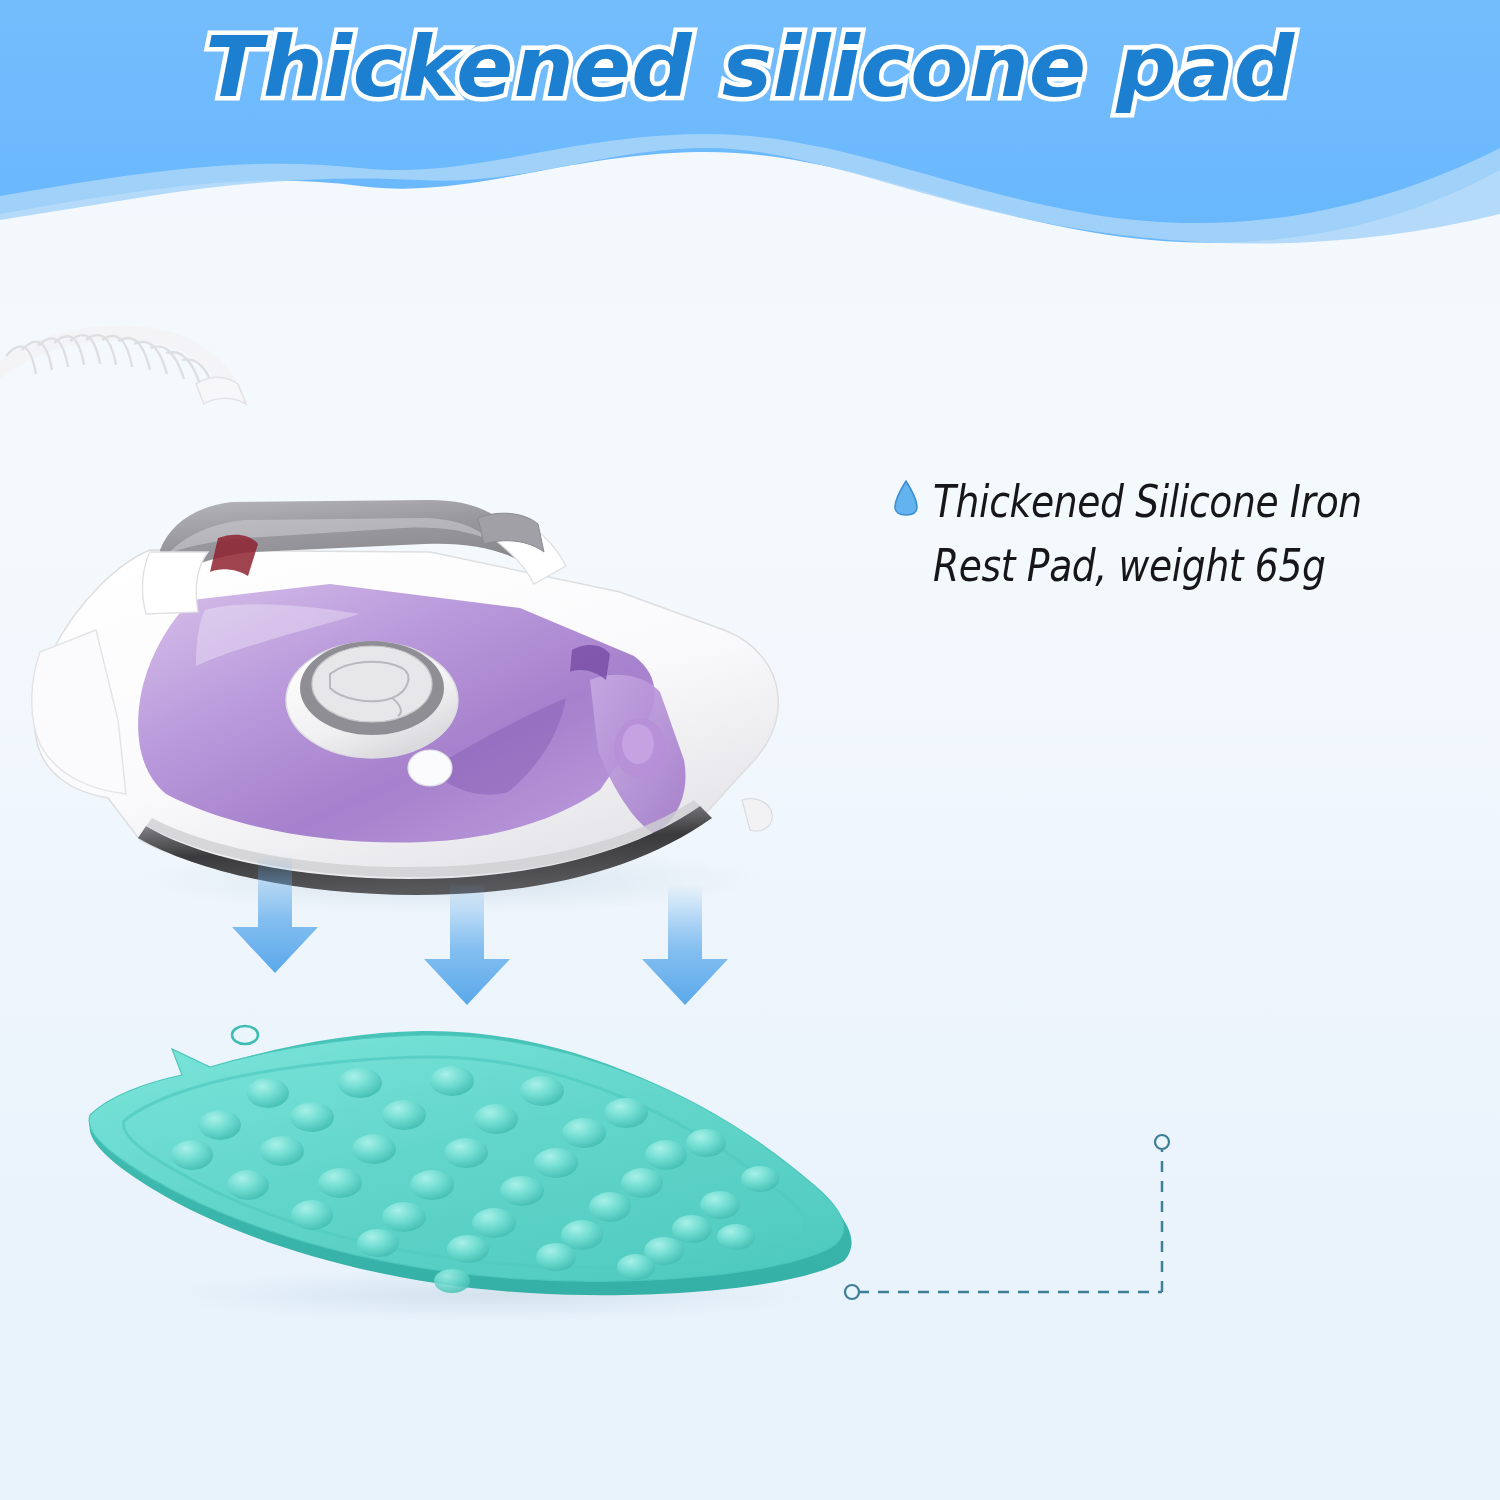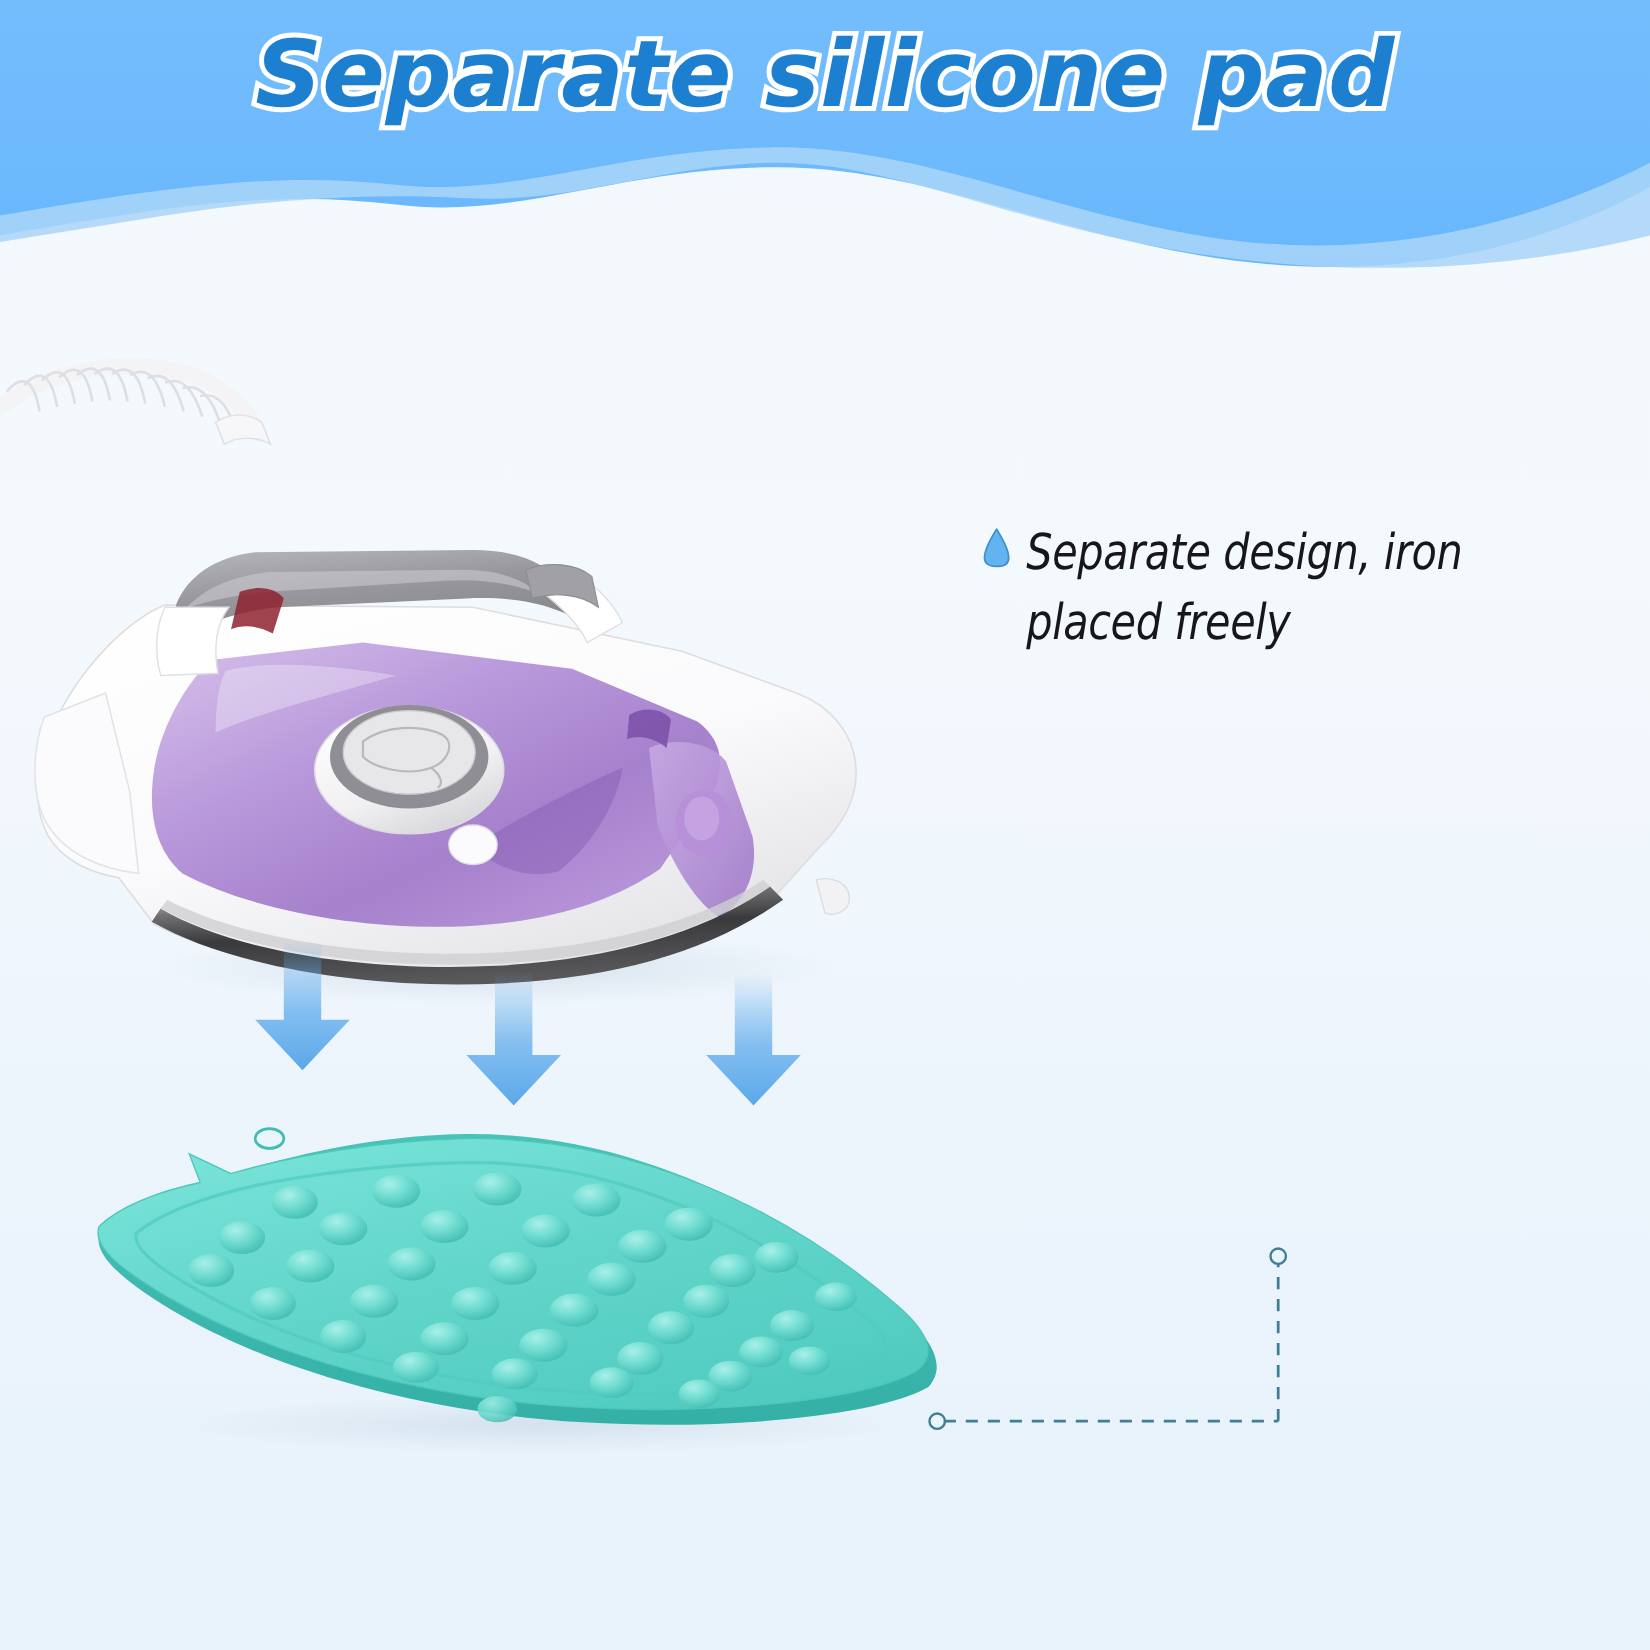--- a/index.html
+++ b/index.html
@@ -102,21 +102,21 @@
                C330,175 240,182 150,196
                C100,204 50,212 0,220 V196
                C150,170 250,156 360,168
                C470,180 560,136 700,134
                C830,132 940,188 1090,214
                C1230,238 1370,214 1500,148 Z" fill="#a9d5f8" opacity="0.85"></path>
     </svg>
   </div>
 
   <div class="title-wrap">
-    <span class="title">Separate silicone pad</span>
+    <span class="title">Thickened silicone pad</span>
   </div>
 
   <div class="iron-area">
     <svg viewBox="0 0 880 640" xmlns="http://www.w3.org/2000/svg">
       <defs>
         <linearGradient id="bodyG" x1="0.1" y1="0" x2="0.7" y2="1">
           <stop offset="0%" stop-color="#ffffff"></stop>
           <stop offset="55%" stop-color="#fafafc"></stop>
           <stop offset="100%" stop-color="#e2e2e6"></stop>
         </linearGradient>
@@ -373,26 +373,26 @@
         <line x1="38" y1="172" x2="342" y2="172"></line>
         <line x1="342" y1="172" x2="342" y2="28"></line>
       </g>
       <circle cx="32" cy="172" r="7" fill="#eaf4fb" stroke="#3f7f96" stroke-width="2.2"></circle>
       <circle cx="342" cy="22" r="7" fill="#eaf4fb" stroke="#3f7f96" stroke-width="2.2"></circle>
     </svg>
   </div>
 
   <div class="features">
 
-
-
     <div class="feature">
       <span class="bullet-ico">
         <svg viewBox="0 0 26 36" xmlns="http://www.w3.org/2000/svg">
           <path d="M13,1 C18,9 24,20 24,27 C24,32.5 19.5,35 13,35 C6.5,35 2,32.5 2,27 C2,20 8,9 13,1 Z" fill="#63b3ef" stroke="#3d8fd4" stroke-width="1.6" stroke-linejoin="round"></path>
         </svg>
       </span>
-      <span class="feature-text">Separate design, iron placed freely</span>
+      <span class="feature-text">Thickened Silicone Iron Rest Pad, weight 65g</span>
     </div>
 
+
+
   </div>
 
 </div>
 
 </body></html>

